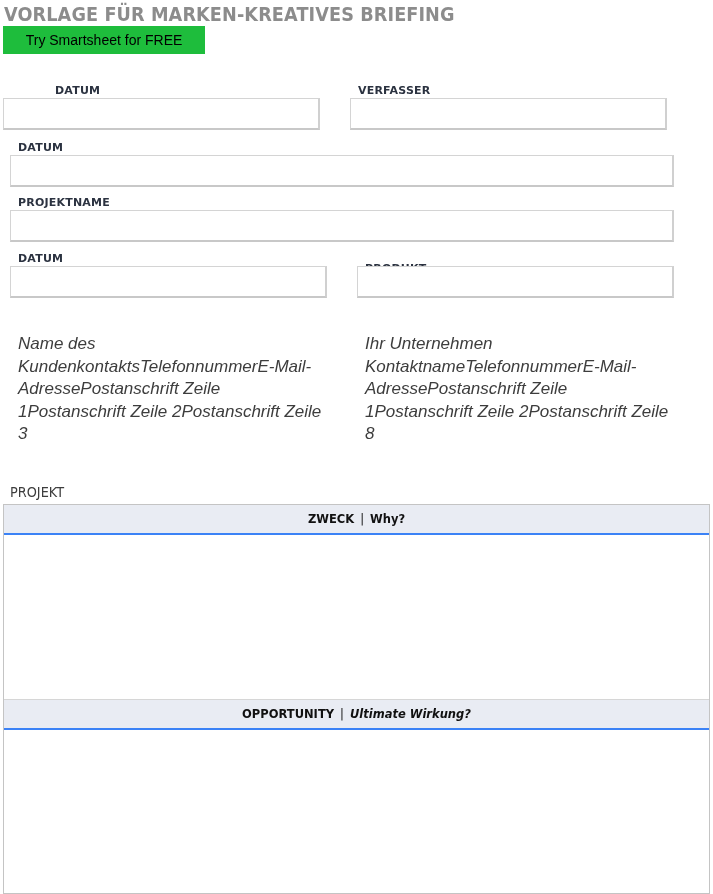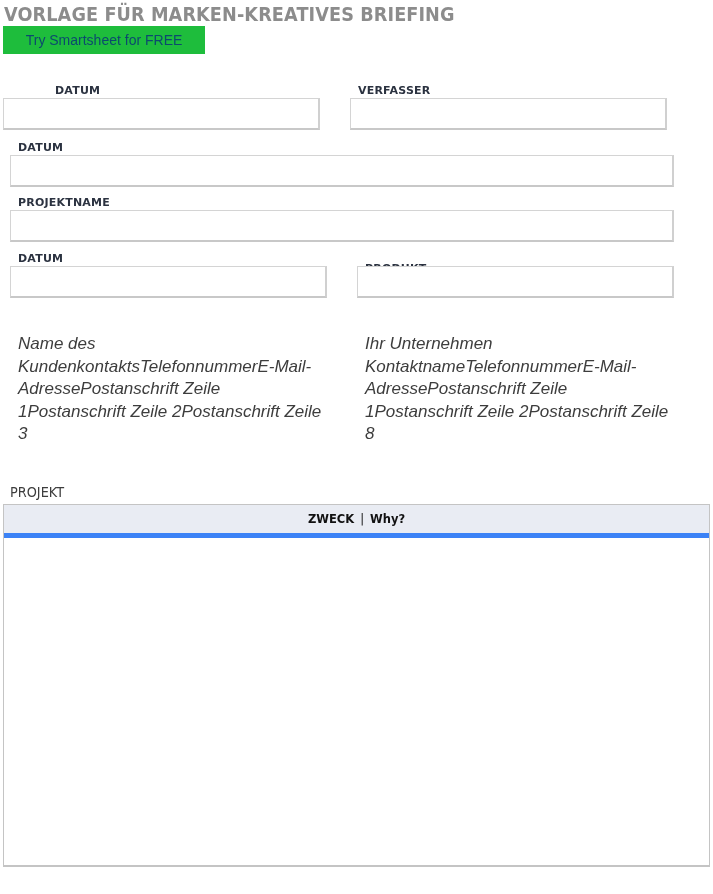--- a/index.html
+++ b/index.html
@@ -27,21 +27,21 @@
       transform: scaleX(0.93);
       transform-origin: left top;
     }
     .cta {
       position: absolute;
       left: 3px;
       top: 26px;
       width: 202px;
       height: 28px;
       background: #1ebd3c;
-      color: #0c4a6e;
+      color: #000000;
       font-family: "Liberation Sans", sans-serif;
       font-size: 14px;
       line-height: 28px;
       text-align: center;
       border: none;
       padding: 0;
       cursor: pointer;
     }
     .label {
       position: absolute;
@@ -89,21 +89,21 @@
       position: absolute;
       left: 3px;
       top: 504px;
       width: 707px;
       box-sizing: border-box;
       border: 1px solid #c4c4c4;
     }
     .thead {
       height: 28px;
       background: #e9ecf3;
-      border-bottom: 5px solid #3b82f6;
+      border-bottom: 2px solid #3b82f6;
       border-top: 1px solid #d6d6d6;
       text-align: center;
       line-height: 28px;
       font-family: "DejaVu Sans", sans-serif;
       font-size: 11.5px;
       font-weight: bold;
       color: #111111;
       white-space: nowrap;
     }
     .thead .sep {
@@ -147,14 +147,17 @@
 <div class="contact" style="left:18px; top:333px; width:312px;">Name des KundenkontaktsTelefonnummerE-Mail-AdressePostanschrift Zeile 1Postanschrift Zeile 2Postanschrift Zeile 3</div>
 <div class="contact" style="left:365px; top:333px; width:312px;">Ihr Unternehmen KontaktnameTelefonnummerE-Mail-AdressePostanschrift Zeile 1Postanschrift Zeile 2Postanschrift Zeile 8</div>
 
 <div class="section-label">PROJEKT</div>
 
 <div class="table">
   <div class="thead" style="border-top:none;">
     <span>ZWECK</span><span class="sep">|</span><span>Why?</span>
   </div>
   <div class="tbody-cell cell1"></div>
+  <div class="thead">
+    <span>OPPORTUNITY</span><span class="sep">|</span><span class="ital">Ultimate Wirkung?</span>
+  </div>
   <div class="tbody-cell cell2"></div>
 </div>
 
 </body></html>

